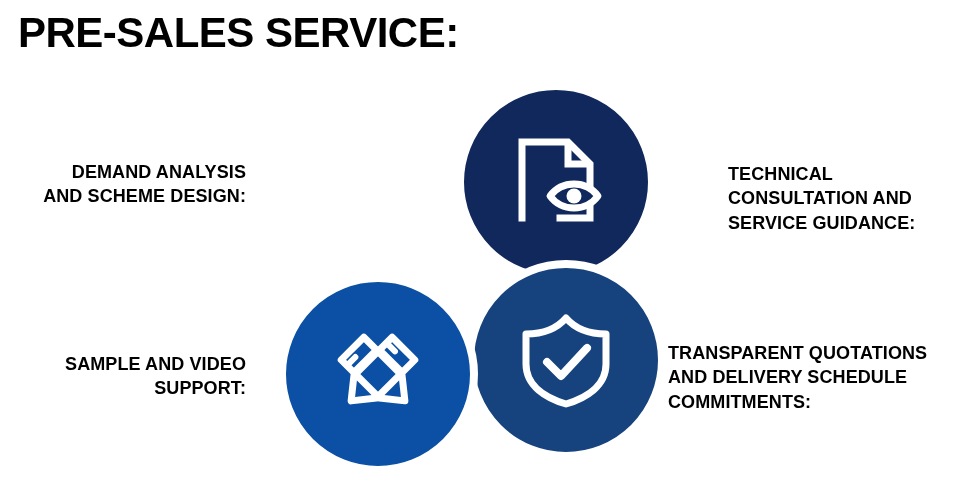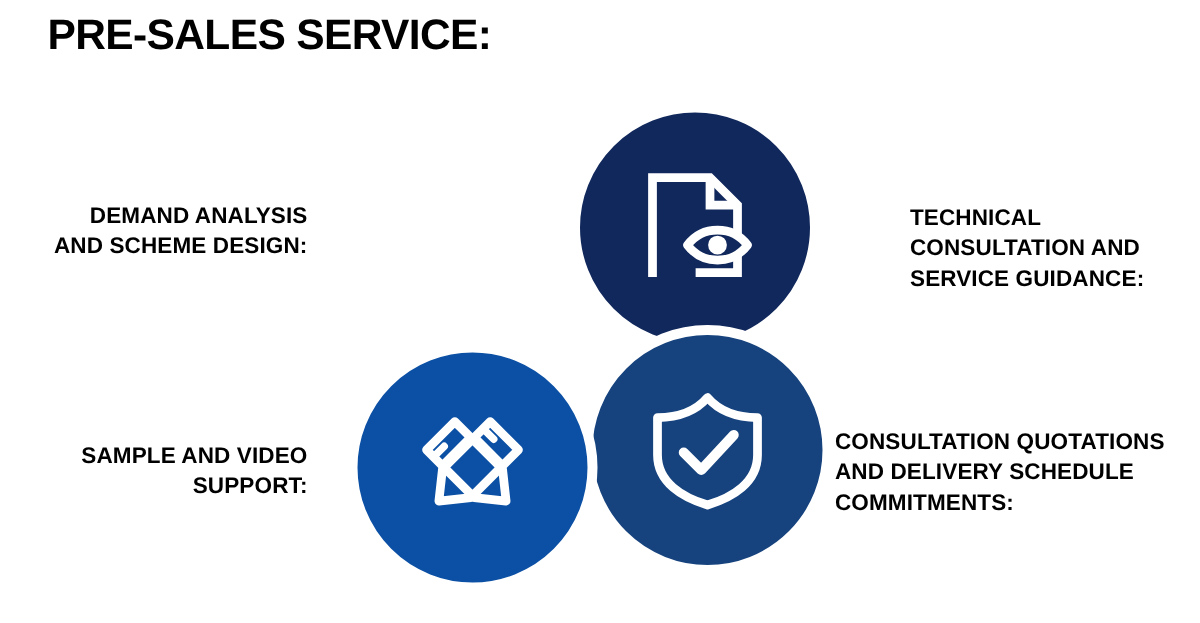--- a/index.html
+++ b/index.html
@@ -14,27 +14,26 @@
     overflow: hidden;
     font-family: "Liberation Sans", sans-serif;
     -webkit-font-smoothing: antialiased;
   }
 
   
   .page-title {
     position: absolute;
     left: 18px;
     top: 10px;
-    font-size: 34px;
+    font-size: 42px;
     font-weight: bold;
     letter-spacing: -0.5px;
     color: #000000;
     line-height: 1.1;
     white-space: nowrap;
-    margin-left: 20px;
   }
 
   
   .cluster {
     position: absolute;
     left: 268px;
     top: 82px;
     width: 420px;
     height: 400px;
   }
@@ -133,15 +132,15 @@
 <div class="label left" id="label-demand">DEMAND ANALYSIS
 AND SCHEME DESIGN:</div>
 
 <div class="label right" id="label-technical">TECHNICAL
 CONSULTATION AND
 SERVICE GUIDANCE:</div>
 
 <div class="label left" id="label-sample">SAMPLE AND VIDEO
 SUPPORT:</div>
 
-<div class="label right" id="label-transparent">CONSULTATION QUOTATIONS
+<div class="label right" id="label-transparent">TRANSPARENT QUOTATIONS
 AND DELIVERY SCHEDULE
 COMMITMENTS:</div>
 
 </body></html>

